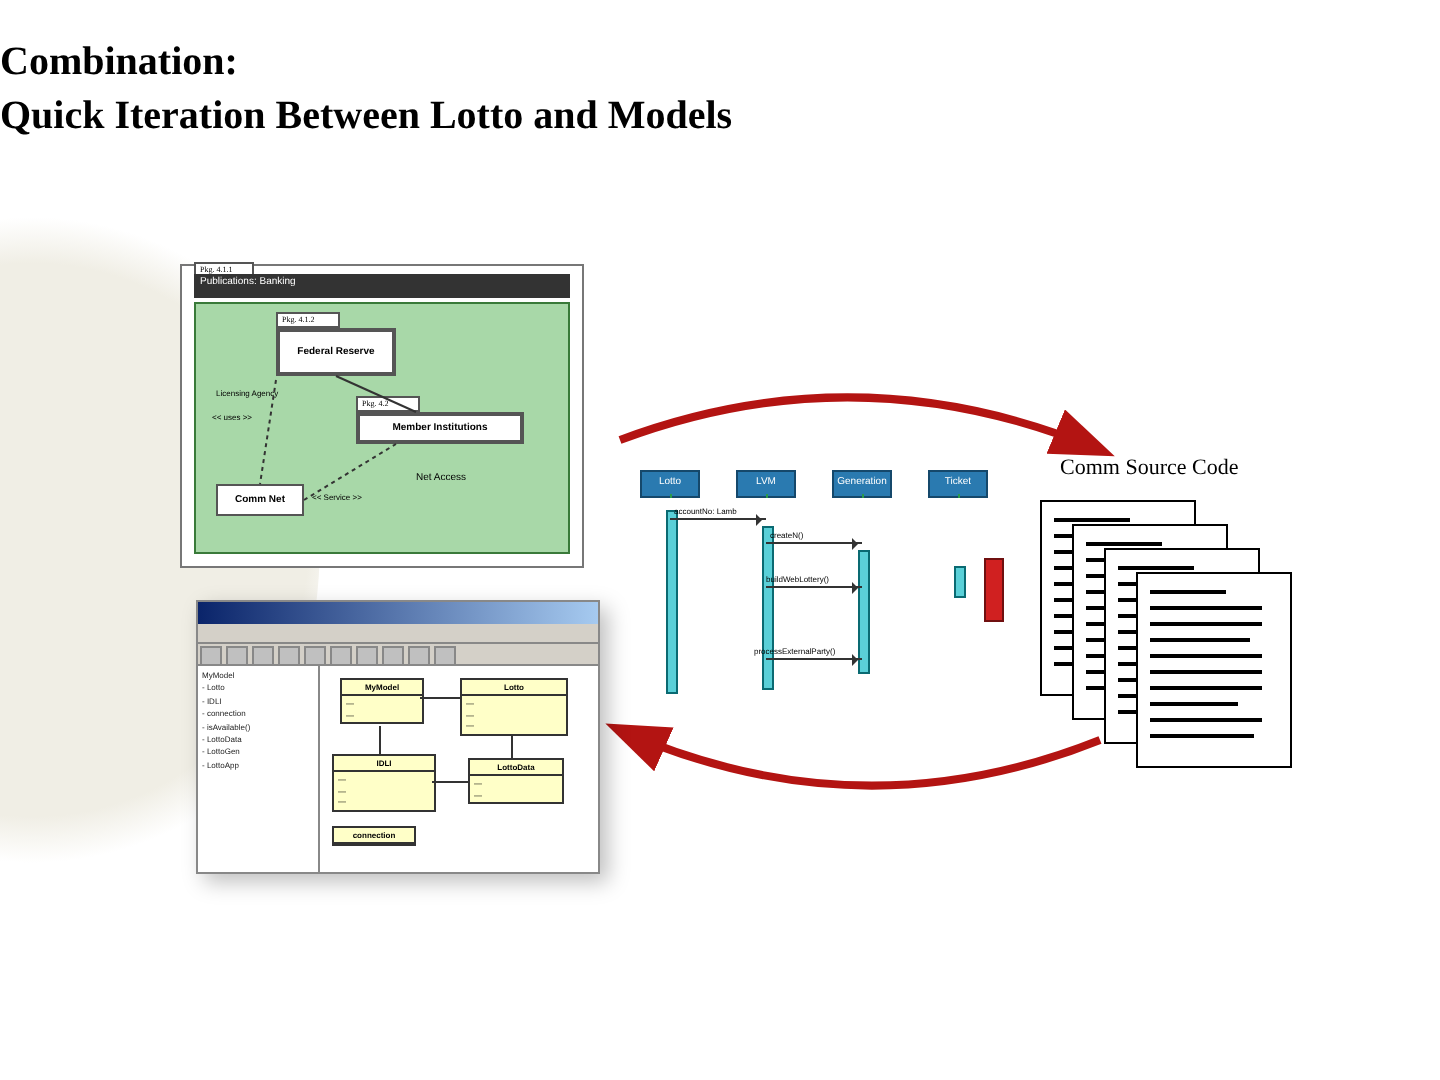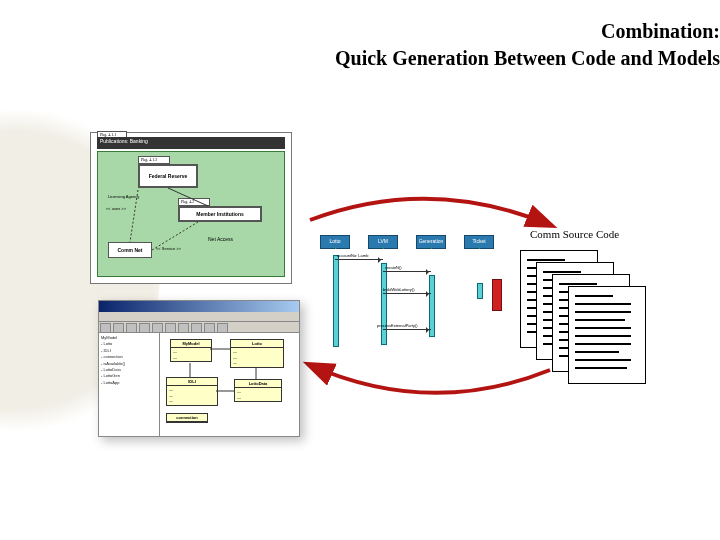--- a/index.html
+++ b/index.html
@@ -19,21 +19,21 @@
     height: 360px;
     background: radial-gradient(circle at 40% 50%, #f0eee5 0%, #f0eee5 60%, transparent 70%);
     border-radius: 50%;
     z-index: 0;
   }
   .title {
     position: absolute;
     top: 18px;
     left: 0;
     right: 0;
-    text-align: right;
+    text-align: left;
     font-weight: bold;
     font-size: 20px;
     line-height: 1.35;
     z-index: 2;
   }
   
   .pkg-diagram {
     position: absolute;
     left: 90px;
     top: 132px;
@@ -259,21 +259,21 @@
     pointer-events: none;
   }
 </style>
 </head>
 <body>
 
 <div class="bg-circle"></div>
 
 <div class="title">
   <span>Combination:</span><br>
-  <span>Quick Generation Between Code and Models</span>
+  <span>Quick Iteration Between Lotto and Models</span>
 </div>
 
 <svg class="arrows" viewBox="0 0 300 220">
   <defs>
     <marker id="ah" markerWidth="10" markerHeight="10" refX="6" refY="3" orient="auto">
       <path d="M0,0 L8,3 L0,6 Z" fill="#b31412"></path>
     </marker>
   </defs>
   <path d="M 30 40 Q 150 -5 270 45" stroke="#b31412" stroke-width="4" fill="none" marker-end="url(#ah)"></path>
   <path d="M 270 190 Q 150 238 30 185" stroke="#b31412" stroke-width="4" fill="none" marker-end="url(#ah)"></path>

